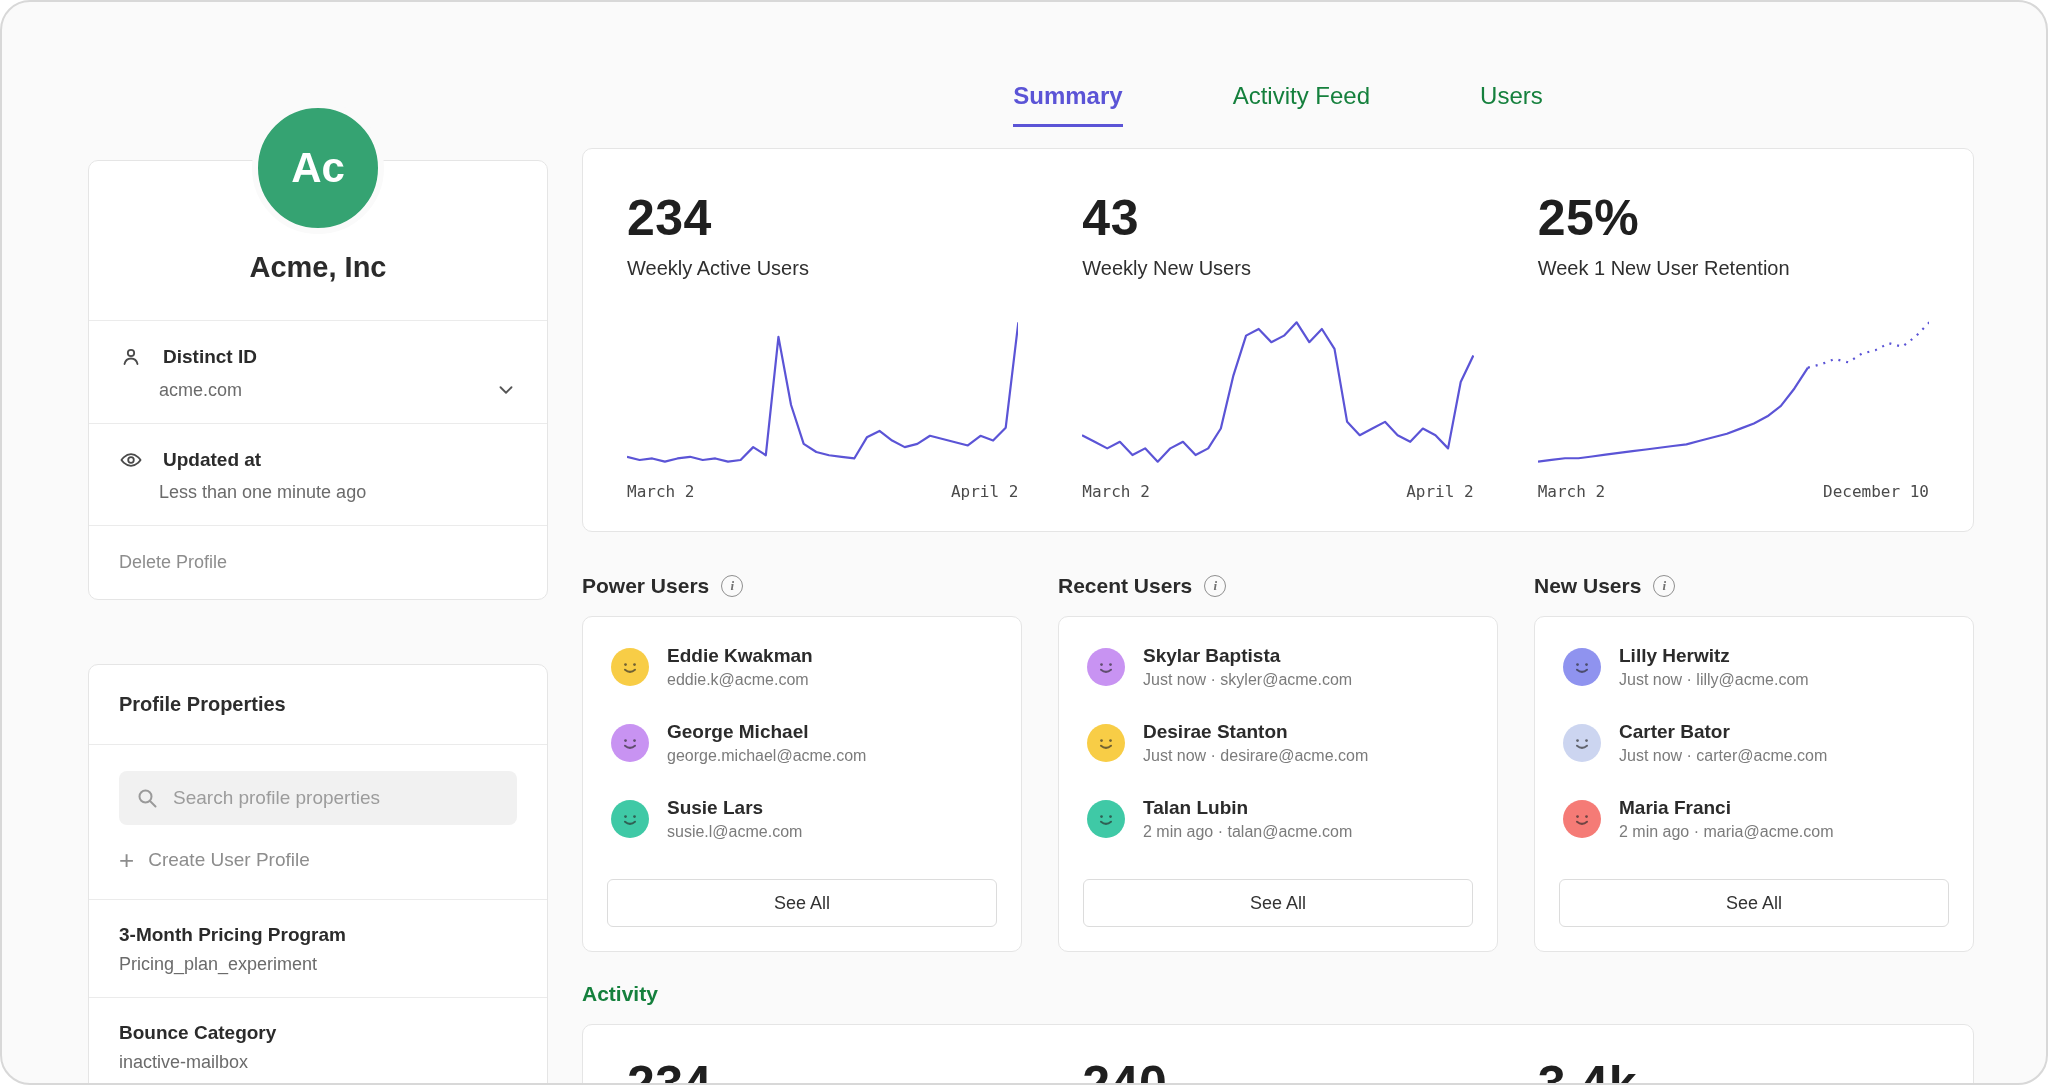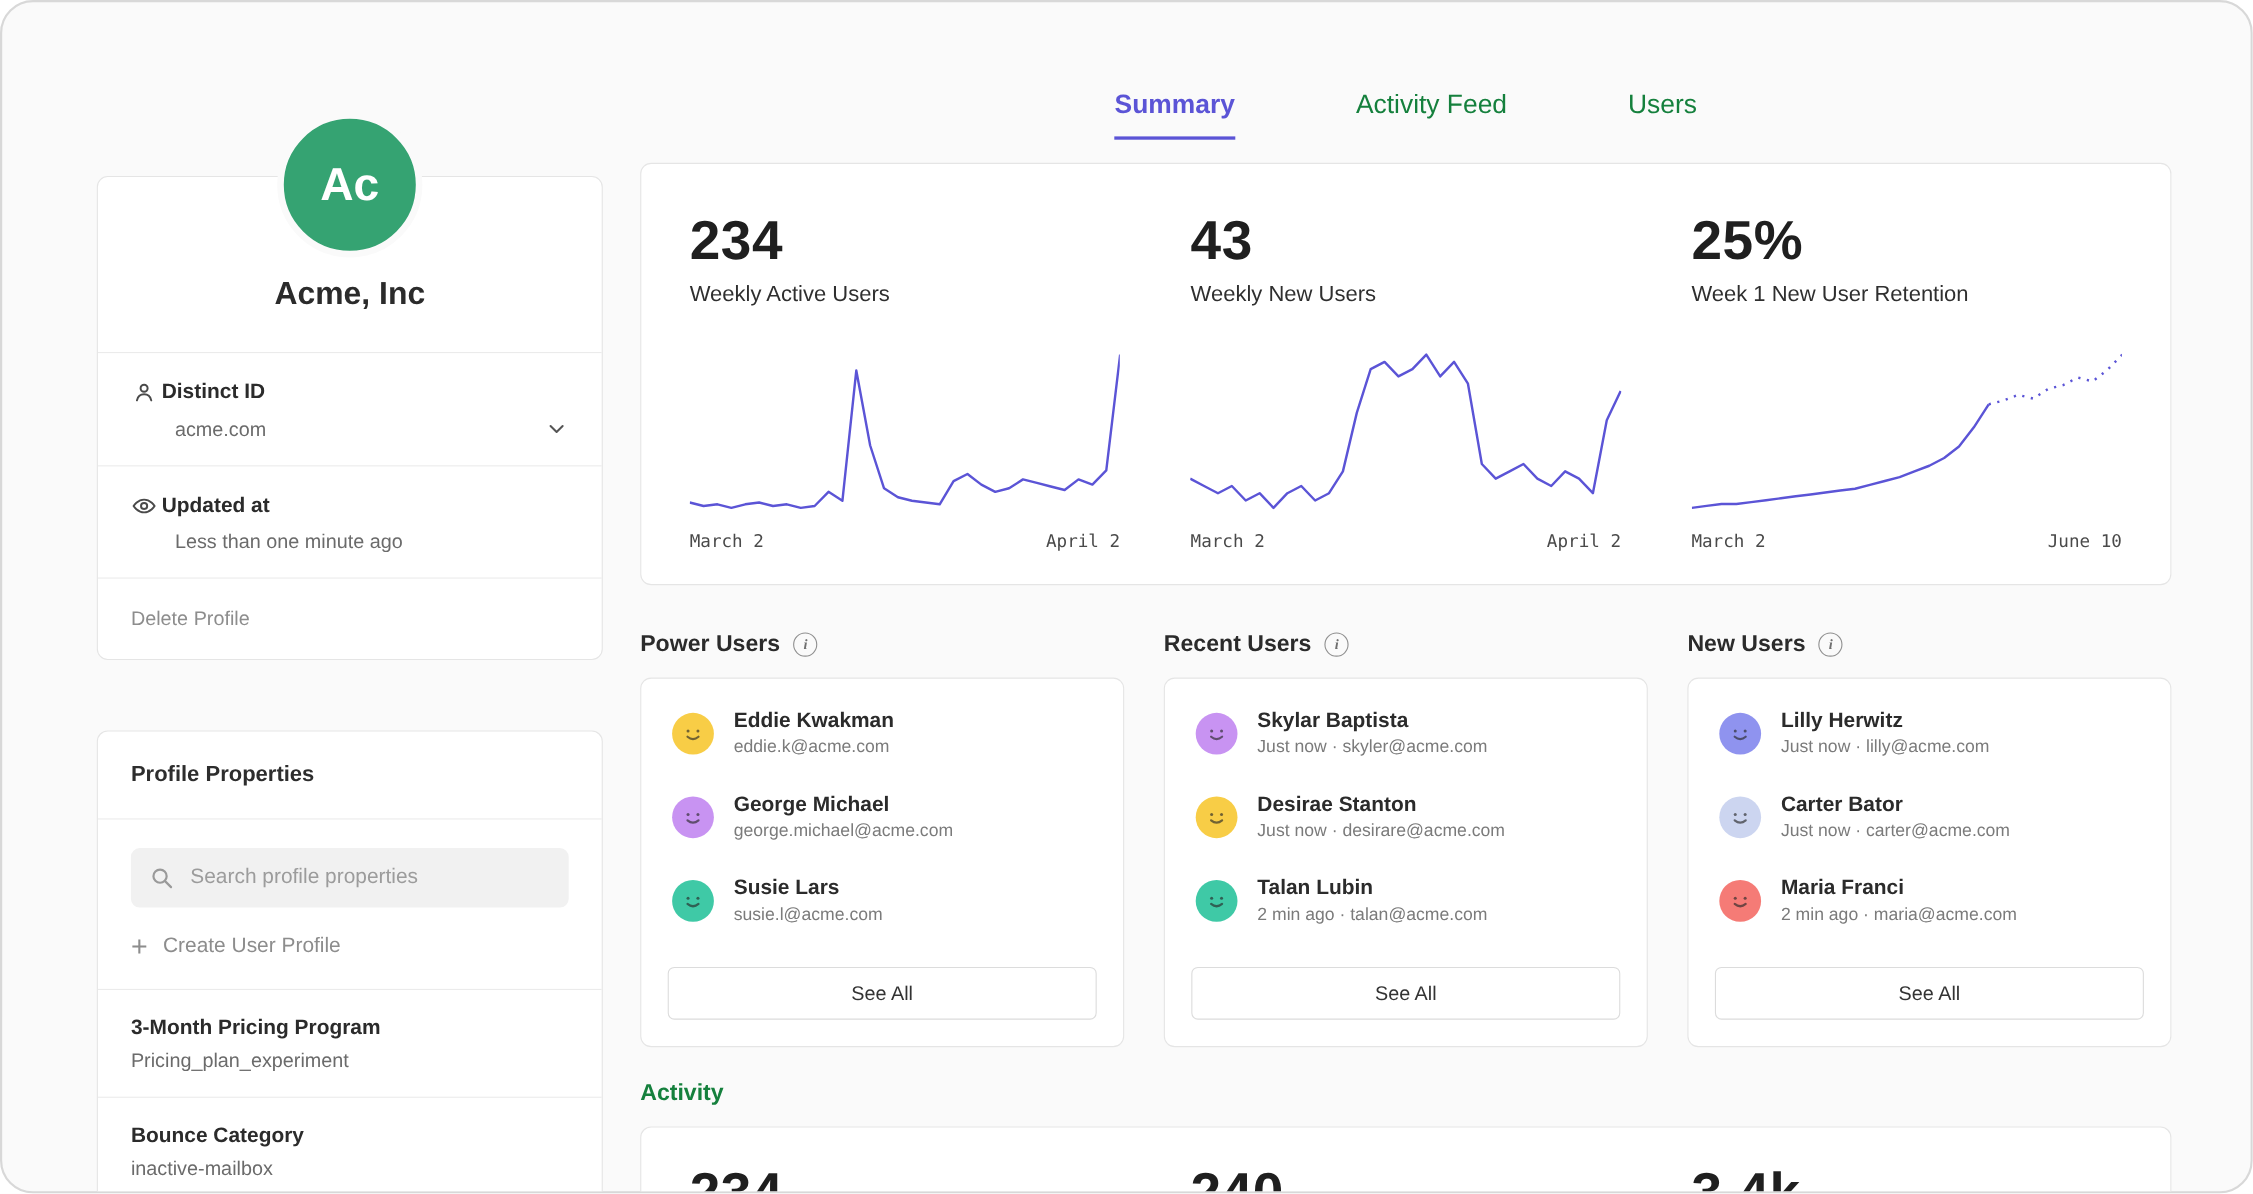--- a/index.html
+++ b/index.html
@@ -13,21 +13,21 @@
   
   .sidebar { position:absolute; left:86px; top:88px; width:460px; }
   .avatar-big { position:absolute; left:164px; top:12px; width:132px; height:132px;
     border-radius:50%; background:#35a372; border:6px solid #fafafa;
     display:flex; align-items:center; justify-content:center; z-index:2; }
   .avatar-big span { color:#fff; font-size:42px; font-weight:700; }
   .profile-card { margin-top:70px; }
   .profile-head { padding:90px 20px 36px; text-align:center; border-bottom:1px solid #ebebeb; }
   .profile-head h1 { font-size:29px; font-weight:700; color:#2b2b2b; }
   .info-row { padding:24px 30px 22px; border-bottom:1px solid #ebebeb; }
-  .info-label { display:flex; align-items:center; gap:4px; font-size:19px; font-weight:700; color:#2b2b2b; }
+  .info-label { display:flex; align-items:center; gap:20px; font-size:19px; font-weight:700; color:#2b2b2b; }
   .info-label svg { width:24px; height:24px; color:#4a4a4a; flex:0 0 auto; }
   .info-value-row { display:flex; align-items:center; justify-content:space-between;
     margin:10px 0 0 40px; font-size:18px; color:#6b6b6b; }
   .info-value-row svg { width:22px; height:22px; color:#555; cursor:pointer; }
   .delete-row { padding:26px 30px; font-size:18px; color:#8d8d8d; cursor:pointer; }
 
   .props-card { margin-top:64px; }
   .props-title { padding:28px 30px; font-size:20px; font-weight:700; border-bottom:1px solid #ebebeb; }
   .search-wrap { margin:26px 30px 16px; position:relative; }
   .search-wrap svg { position:absolute; left:16px; top:15px; width:24px; height:24px; color:#9a9a9a; }
@@ -183,21 +183,21 @@
       </div>
       <div class="stat-col">
         <div class="stat-value">25%</div>
         <div class="stat-label">Week 1 New User Retention</div>
         <svg class="spark" viewBox="0 0 400 150" preserveAspectRatio="none">
             <polyline points="0.0,142.0 13.8,140.3 27.6,138.7 41.4,138.7 55.2,137.0 69.0,135.3 82.8,133.6 96.6,131.9 110.3,130.3 124.1,128.6 137.9,126.9 151.7,125.3 165.5,121.9 179.3,118.5 193.1,115.2 206.9,110.2 220.7,105.2 234.5,98.4 248.3,88.4 262.1,71.6 275.9,51.5" fill="none" stroke="#5b54d6" stroke-width="2.2" stroke-linejoin="round" vector-effect="non-scaling-stroke"></polyline>
             <polyline points="275.9,51.5 289.7,48.2 303.4,43.2 317.2,46.5 331.0,38.1 344.8,34.8 358.6,28.1 372.4,31.5 386.2,21.4 400.0,8.0" fill="none" stroke="#5b54d6" stroke-width="2.2" stroke-linejoin="round" vector-effect="non-scaling-stroke" stroke-dasharray="2 6"></polyline>
           </svg>
         <div class="ticks">
           <span>March 2</span>
-          <span>June 10</span>
+          <span>December 10</span>
         </div>
       </div>
     </section>
 
     <div class="lists-row">
 
       <div class="list-col">
         <div class="list-heading">
           <span>Power Users</span>
           <span class="info-badge">i</span>

